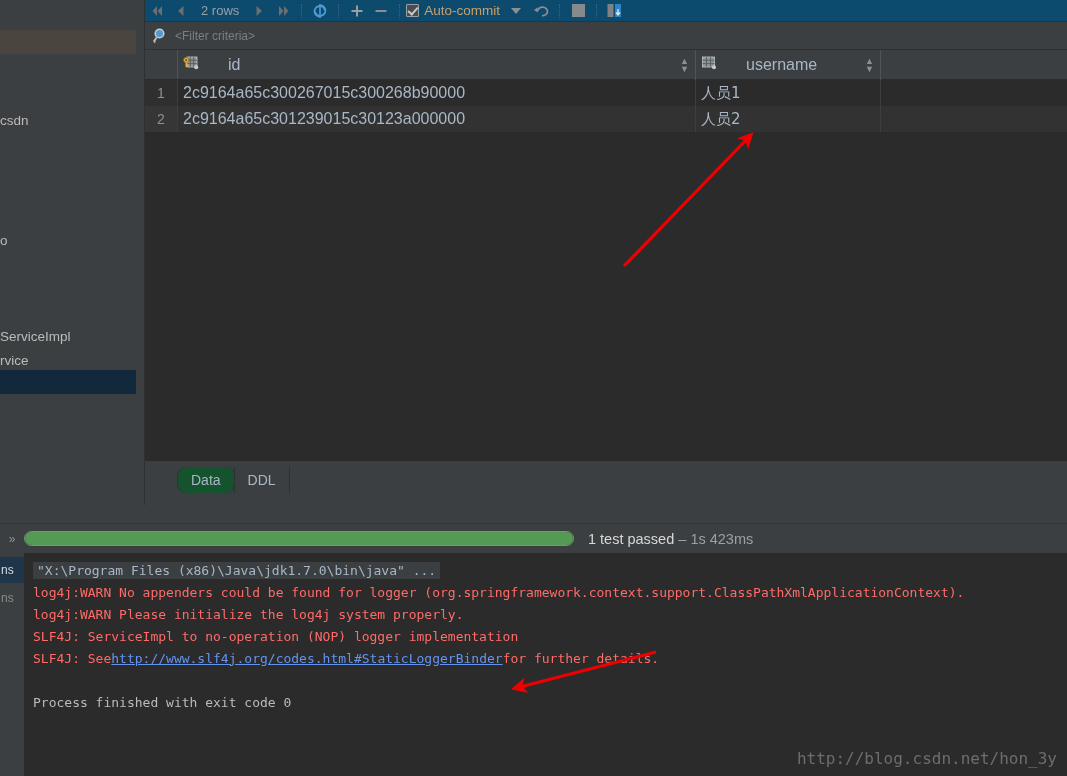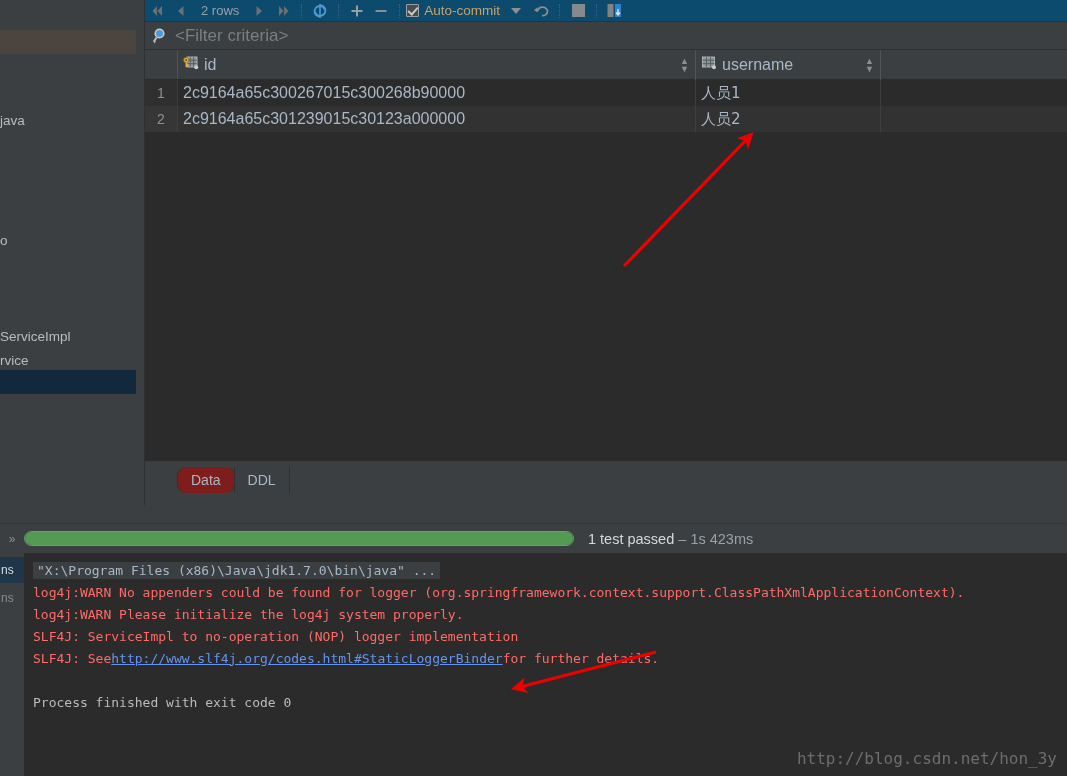--- a/index.html
+++ b/index.html
@@ -87,36 +87,36 @@
     border-top: 6px solid #8d9093;
   }
 
   
   .db-filter {
     position: absolute; left: 0; top: 22px; width: 922px; height: 28px;
     display: flex; align-items: center; background: #3c3f41;
     border-bottom: 1px solid #2e3133;
   }
   .filter-icon { width: 30px; display: flex; justify-content: center; align-items: center; }
-  .filter-text { color: #7a7f83; font-size: 17px; }
+  .filter-text { color: #7a7f83; font-size: 12px; }
 
   
   .grid-wrap {
     position: absolute; left: 0; top: 50px; width: 922px; height: 411px;
     background: #2b2b2b; overflow: hidden;
   }
   .grid-head {
     display: flex; height: 30px; background: #3c3f41;
     border-bottom: 1px solid #2b2b2b;
   }
   .gh-rownum { width: 33px; border-right: 1px solid #515456; }
   .gh-cell {
     display: flex; align-items: center; height: 30px;
     border-right: 1px solid #515456; padding: 0 5px;
-    color: #a9b7c6; font-size: 16px; position: relative;
+    color: #a9b7c6; font-size: 16px; position: relative; gap: 24px;
   }
   .gh-cell .lbl { margin-left: 5px; }
   .sort-glyph {
     position: absolute; right: 6px; top: 50%; transform: translateY(-50%);
     color: #8d9093; font-size: 9px; line-height: 8px; text-align: center;
   }
   .grid-row { display: flex; height: 26px; align-items: stretch; }
   .grid-row.r1 { background: #2b2b2b; }
   .grid-row.r2 { background: #323232; }
   .gr-num {
@@ -138,21 +138,21 @@
   .db-tabs {
     position: absolute; left: 0; top: 461px; width: 922px; height: 32px;
     display: flex; align-items: flex-end; background: #3c3f41;
   }
   .db-tab {
     height: 26px; padding: 0 13px; display: flex; align-items: center;
     color: #a9b7c6; font-size: 14px;
     border-right: 1px solid #2e3133; border-left: 1px solid #2e3133;
     margin-left: -1px;
   }
-  .db-tab.active { background: #7f1d1d; border-radius: 9px; }
+  .db-tab.active { background: #14532d; border-radius: 9px; }
 
   .db-bottom-fill {
     position: absolute; left: 0; top: 493px; width: 922px; height: 12px;
     background: #3c3f41;
   }
 
   
   .band {
     position: absolute; left: 0; top: 505px; width: 1067px; height: 18px;
     background: #3c3f41;
@@ -213,21 +213,21 @@
 </head>
 <body>
 
 <div id="root">
 
   <div class="left-panel">
     <div class="tree-row hover" style="top:30px">
         <span class="tree-label"></span>
       </div>
     <div class="tree-row" style="top:108px">
-        <span class="tree-label">java</span>
+        <span class="tree-label">csdn</span>
       </div>
     <div class="tree-row" style="top:228px">
         <span class="tree-label">o</span>
       </div>
     <div class="tree-row" style="top:348px">
         <span class="tree-label">rvice</span>
       </div>
     <div class="tree-row" style="top:324px">
         <span class="tree-label">ServiceImpl</span>
       </div>

